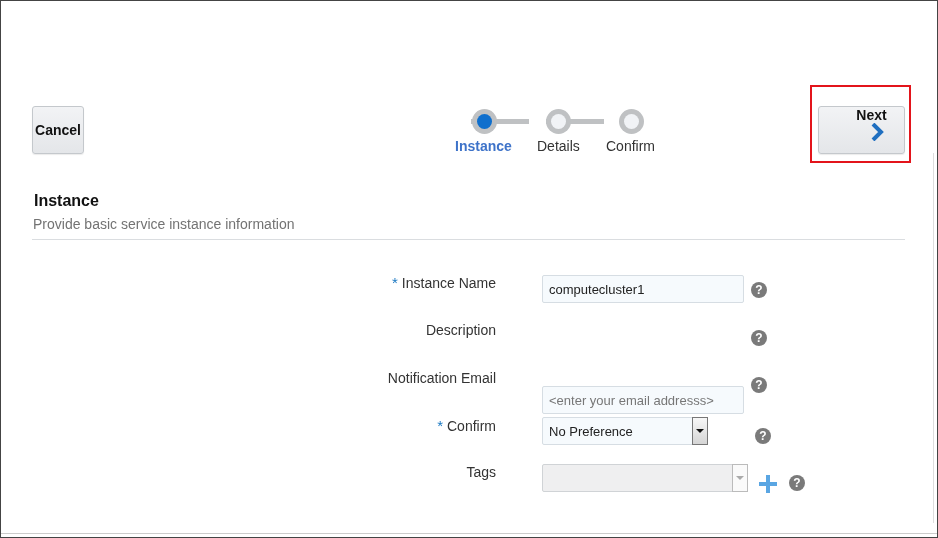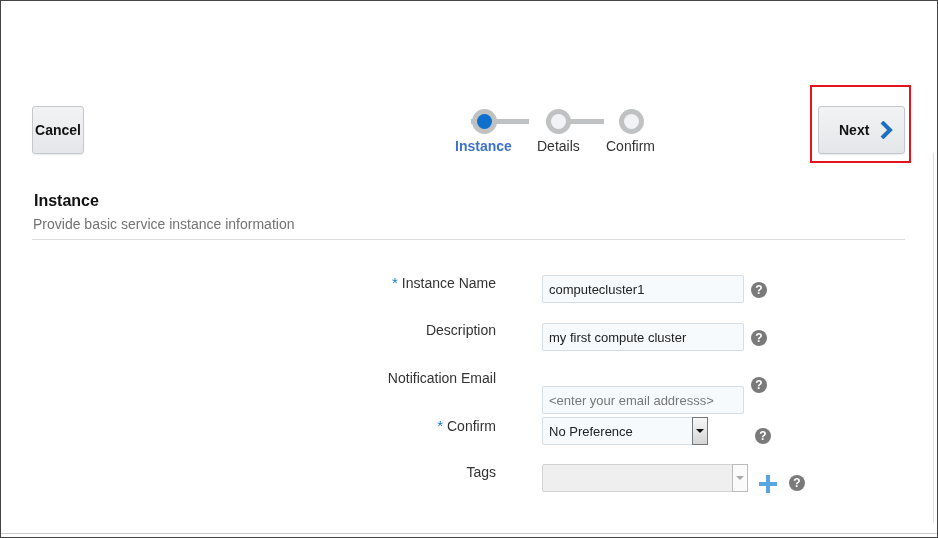--- a/index.html
+++ b/index.html
@@ -19,21 +19,21 @@
     margin:0; position:absolute; left:32px; top:14px;
     color:#fff; font-weight:normal; font-size:37px; letter-spacing:0px;
   }
   .btn {
     position:absolute; background:linear-gradient(#f2f3f5,#e4e6e9);
     border:1px solid #c4c8cc; border-radius:3px; box-shadow:0 1px 1px rgba(0,0,0,0.08);
     font-weight:bold; font-size:14px; color:#111; display:flex; align-items:center; justify-content:center;
     cursor:pointer; box-sizing:border-box;
   }
   .cancel { left:31px; top:105px; width:52px; height:48px; }
-  .next { left:817px; top:105px; width:87px; height:48px; justify-content:flex-start; padding-left:20px; }
+  .next { left:817px; top:105px; width:87px; height:48px; justify-content:flex-start; padding-left:20px;flex-direction:column; }
   .next .chev { margin-left:10px; width:14px; height:18px; }
   .highlight {
     position:absolute; left:809px; top:84px; width:101px; height:78px;
     border:2px solid #e3141b; box-sizing:border-box; pointer-events:none;
   }
   .train { position:absolute; left:450px; top:108px; width:220px; height:50px; }
   .train .line { position:absolute; top:10px; height:5px; background:#bfc1c3; }
   .train .stop {
     position:absolute; top:0; width:25px; height:25px; border-radius:50%;
     background:#bfc1c3; box-sizing:border-box;
@@ -110,21 +110,20 @@
   <div class="divider"></div>
 
   <div class="row" style="top:273px;">
     <span class="lbl"><span class="req">*</span><span>Instance Name</span></span>
     <div class="field" style="top:1px;">computecluster1</div>
     <div class="help" style="left:750px;top:8px;">?</div>
   </div>
 
   <div class="row" style="top:321px;">
     <span class="lbl">Description</span>
-    <div class="field" style="top:1px;">my first compute cluster</div>
     <div class="help" style="left:750px;top:8px;">?</div>
   </div>
 
   <div class="row" style="top:369px;">
     <span class="lbl">Notification Email</span>
     <div class="field placeholder" style="top:16px;">&lt;enter your email addresss&gt;</div>
     <div class="help" style="left:750px;top:7px;">?</div>
   </div>
 
   <div class="row" style="top:416px;">

